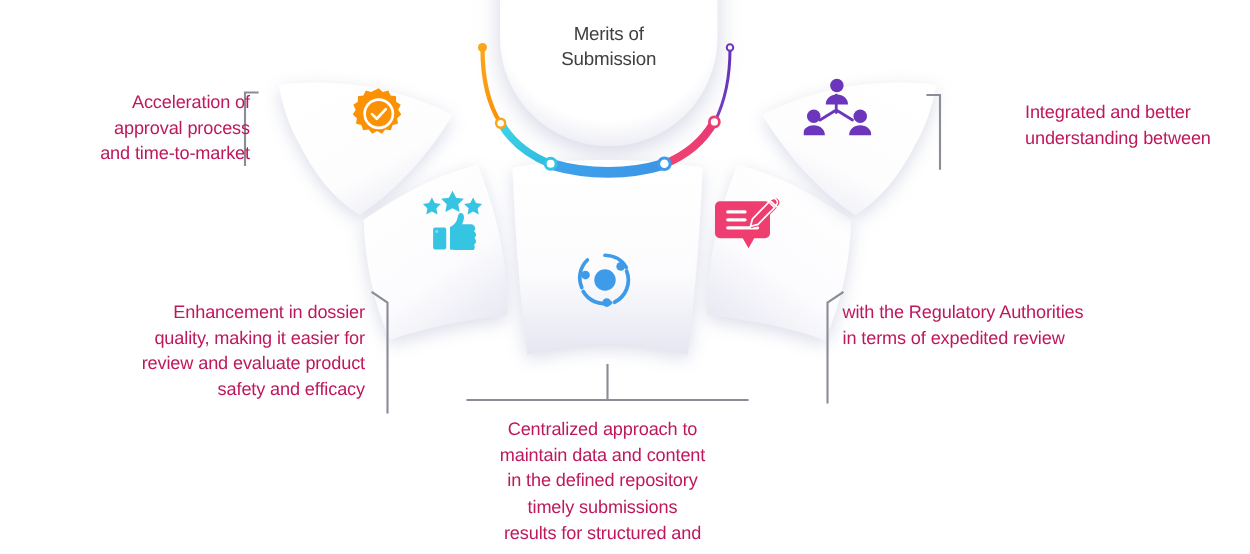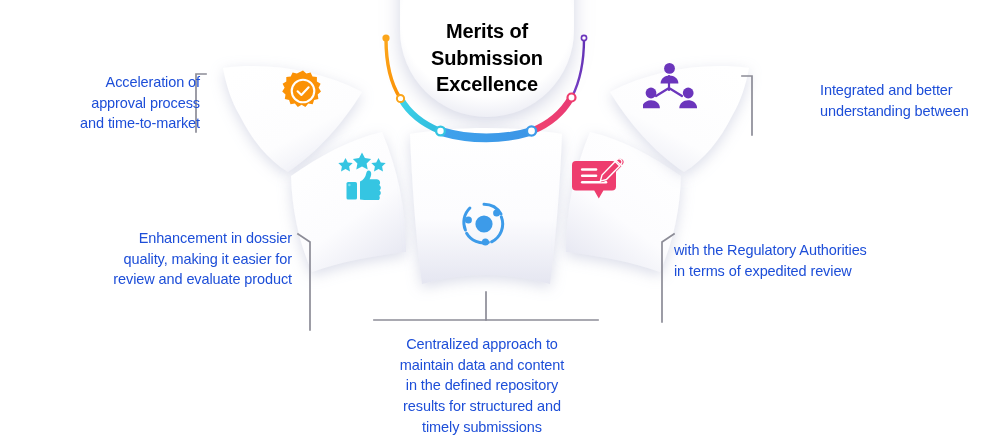--- a/index.html
+++ b/index.html
@@ -7,40 +7,40 @@
     width:1000px; height:443px; overflow:hidden;
     background:#ffffff;
     font-family:"Liberation Sans", sans-serif;
   }
   #stage{ position:relative; width:1000px; height:443px; }
 
   
   .center-title{
     position:absolute; left:407px; top:18px; width:160px;
     text-align:center;
-    font-size:20px; font-weight:bold; line-height:1.33;
-    color:#000000; letter-spacing:-0.15px;
+    font-size:15px; font-weight:normal; line-height:1.33;
+    color:#404040; letter-spacing:-0.15px;
     z-index:9;
   }
 
   
   .label{
     position:absolute;
     font-size:14.5px; line-height:1.43;
-    color:#1d4ed8;
+    color:#be185d;
     z-index:8;
     letter-spacing:-0.1px;
   }
   .label.r{ text-align:right; }
   .label.l{ text-align:left; }
   .label.c{ text-align:center; }
 
   #lbl-accel   { left:20px;  top:72px;  width:180px; }
   #lbl-integ   { left:820px; top:80px;  width:206px; }
-  #lbl-dossier { left:70px;  top:228px; width:222px; }
+  #lbl-dossier { left:70px;  top:240px; width:222px; }
   #lbl-strength{ left:674px; top:240px; width:240px; }
   #lbl-central { left:364px; top:334px; width:236px;text-align:center; }
 
   
   #leaders{ position:absolute; left:0; top:0; width:1000px; height:443px; z-index:7; }
 
   
   #fan{ position:absolute; left:0; top:0; width:1000px; height:443px; z-index:4; }
 
   
@@ -203,51 +203,51 @@
       <path d="M 674 234 L 662 242 L 662 322"></path>
 
       <path d="M 486 292 L 486 320"></path>
       <path d="M 374 320 L 598 320"></path>
     </g>
   </svg>
 
   <div class="center-title">
     <div>Merits of</div>
     <div>Submission</div>
-    <div>Excellence</div>
   </div>
 
   <div class="label r" id="lbl-accel">
     <div>Acceleration of</div>
     <div>approval process</div>
     <div>and time-to-market</div>
   </div>
 
   <div class="label l" id="lbl-integ">
     <div>Integrated and better</div>
     <div>understanding between</div>
   </div>
 
   <div class="label r" id="lbl-dossier">
     <div>Enhancement in dossier</div>
     <div>quality, making it easier for</div>
     <div>review and evaluate product</div>
+    <div>safety and efficacy</div>
   </div>
 
   <div class="label l" id="lbl-strength">
     <div>with the Regulatory Authorities</div>
     <div>in terms of expedited review</div>
   </div>
 
   <div class="label c" id="lbl-central">
     <div>Centralized approach to</div>
     <div>maintain data and content</div>
     <div>in the defined repository</div>
+    <div>timely submissions</div>
     <div>results for structured and</div>
-    <div>timely submissions</div>
   </div>
 
   <svg class="icon" id="ic-badge" viewBox="0 0 44 44">
     <path fill="#FB9206" d="M22 1.5 l3.3 3.0 4.3-1.1 1.9 4.0 4.4 0.5 0.0 4.5 3.7 2.4-2.0 4.0 2.4 3.7-3.3 3.0 0.7 4.4-4.3 1.1-1.4 4.2-4.4-0.6-2.9 3.4-3.8-2.3-3.8 2.3-2.9-3.4-4.4 0.6-1.4-4.2-4.3-1.1 0.7-4.4-3.3-3.0 2.4-3.7-2.0-4.0 3.7-2.4 0.0-4.5 4.4-0.5 1.9-4.0 4.3 1.1 Z"></path>
     <circle cx="22" cy="22" r="11.3" fill="none" stroke="#ffffff" stroke-width="2.1"></circle>
     <path d="M 16.6 22.3 L 20.4 26.0 L 27.6 18.3" fill="none" stroke="#ffffff" stroke-width="2.1" stroke-linecap="round" stroke-linejoin="round"></path>
   </svg>
 
   <svg class="icon" id="ic-people" viewBox="0 0 54 48">
     <g fill="#6B35BC">

